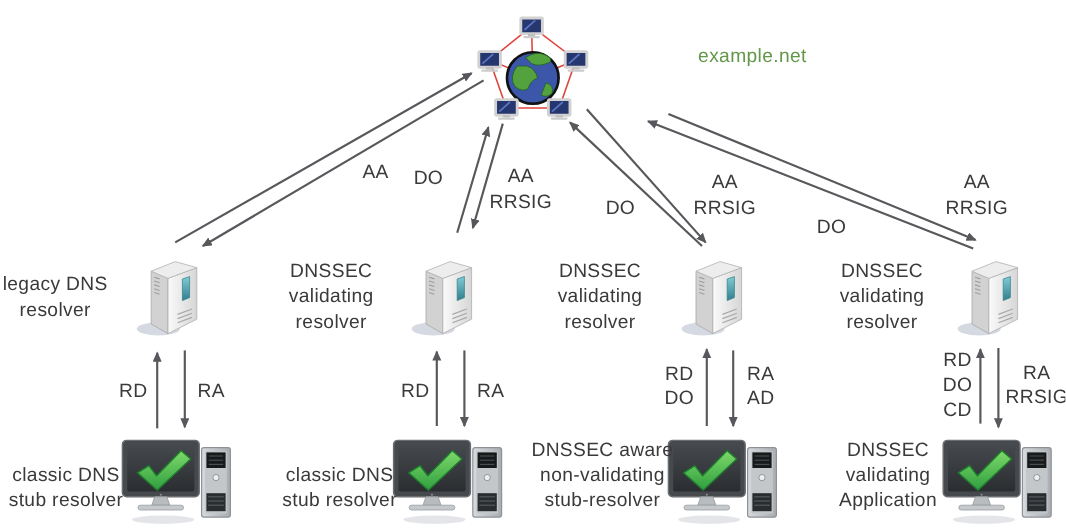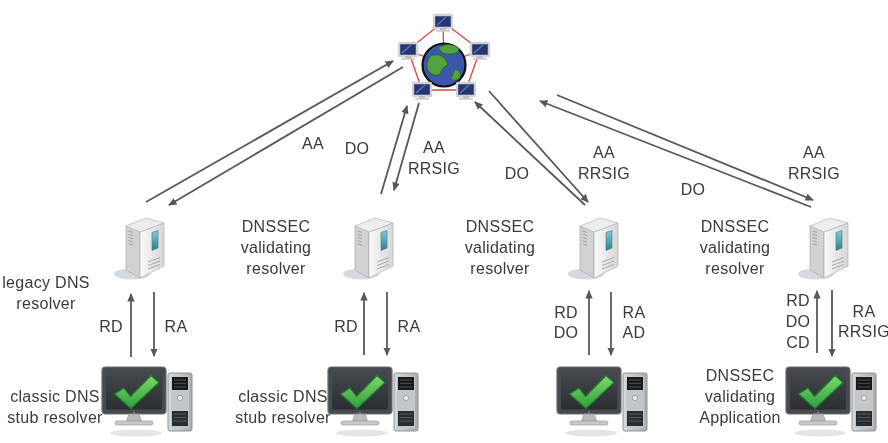--- a/index.html
+++ b/index.html
@@ -147,37 +147,41 @@
       <line x1="154" y1="292" x2="154" y2="356" marker-end="url(#ah)"></line>
       <line x1="364" y1="355" x2="364" y2="293" marker-end="url(#ah)"></line>
       <line x1="387" y1="292" x2="387" y2="355" marker-end="url(#ah)"></line>
       <line x1="589" y1="355" x2="589" y2="291" marker-end="url(#ah)"></line>
       <line x1="611" y1="292" x2="611" y2="355" marker-end="url(#ah)"></line>
       <line x1="817" y1="353" x2="817" y2="291" marker-end="url(#ah)"></line>
       <line x1="832" y1="290" x2="832" y2="356" marker-end="url(#ah)"></line>
     </g>
   </svg>
 
-
-  <div class="lbl" style="left:46px;top:227px;margin-top:45px;">legacy DNS
+  <div class="lbl green" style="left:627px;top:37px;">example.net</div>
+
+  <div class="lbl" style="left:46px;top:227px;">legacy DNS
 resolver</div>
   <div class="lbl" style="left:276px;top:216px;">DNSSEC
 validating
 resolver</div>
   <div class="lbl" style="left:500px;top:216px;">DNSSEC
 validating
 resolver</div>
   <div class="lbl" style="left:735px;top:216px;">DNSSEC
 validating
 resolver</div>
 
   <div class="lbl" style="left:55px;top:386px;">classic DNS
 stub resolver</div>
   <div class="lbl" style="left:283px;top:386px;">classic DNS
 stub resolver</div>
+  <div class="lbl" style="left:502px;top:365px;">DNSSEC aware
+non-validating
+stub-resolver</div>
   <div class="lbl" style="left:740px;top:365px;">DNSSEC
 validating
 Application</div>
 
   <div class="lbl" style="left:313px;top:133px;">AA</div>
   <div class="lbl" style="left:357px;top:138px;">DO</div>
   <div class="lbl" style="left:434px;top:137px;">AA
 RRSIG</div>
   <div class="lbl" style="left:517px;top:163px;">DO</div>
   <div class="lbl" style="left:604px;top:142px;">AA

